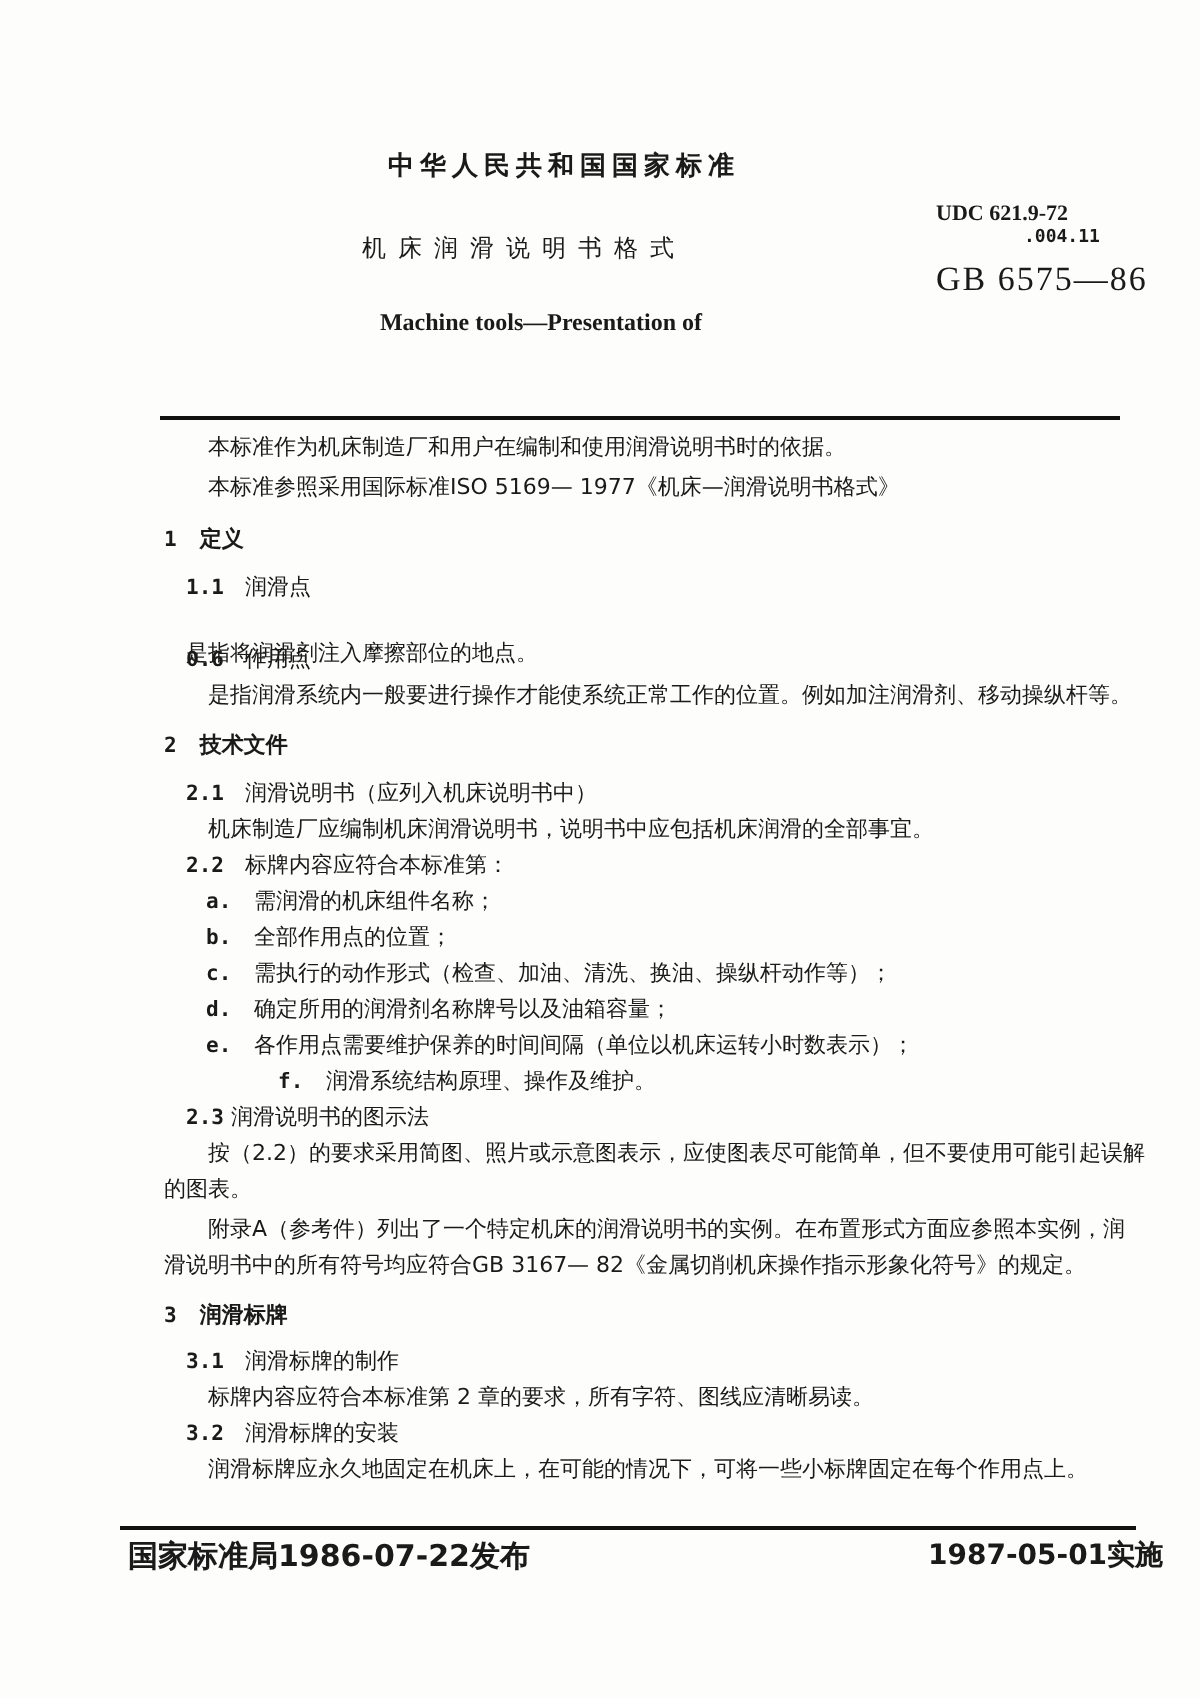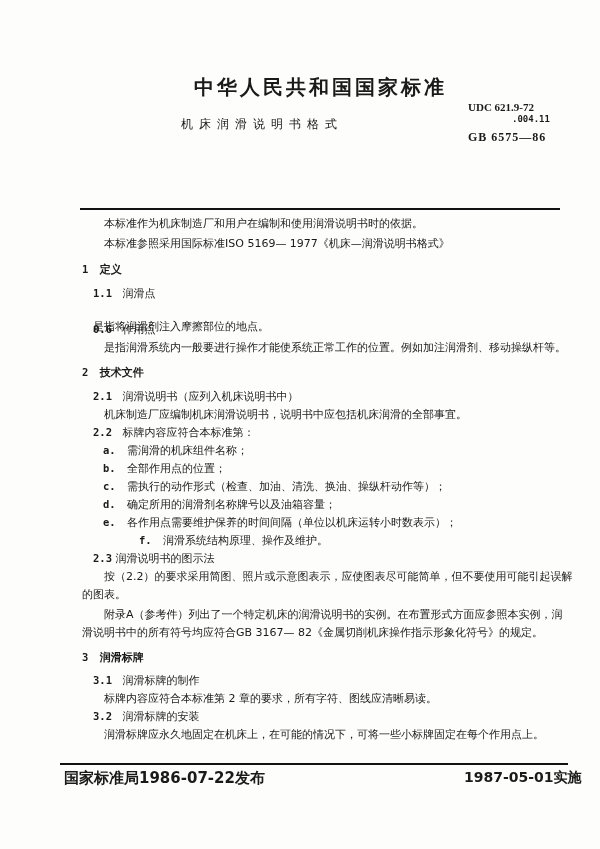--- a/index.html
+++ b/index.html
@@ -1,41 +1,42 @@
 <!DOCTYPE html>
 <html><head>
 <meta charset="utf-8">
 <style>
   html, body { margin:0; padding:0; }
   body {
     width:600px; height:849px; background:#fdfdfb; position:relative; overflow:hidden;
     font-family:"DejaVu Sans", sans-serif; color:#1a1a1a;
   }
   .abs { position:absolute; white-space:nowrap; }
-  .national { left:194px; top:74px; font-size:20px; font-weight:bold; letter-spacing:3px; }
+  .national { left:194px; top:74px; font-size:13px; font-weight:bold; letter-spacing:3px; }
   .title-cn { left:181px; top:116px; font-size:12px; font-weight:normal; letter-spacing:6px; }
   .title-en { left:183px; top:153px; font-size:12px; font-weight:bold; font-family:"Liberation Serif", serif; text-align:center; line-height:17px; width:175px; }
   .udc { left:468px; top:101px; font-size:11px; font-weight:bold; font-family:"Liberation Serif", serif; line-height:12px; }
   .udc .l2 { padding-left:44px; font-family:"DejaVu Sans Mono", monospace; font-size:9px; }
-  .gb { left:468px; top:130px; font-size:12px; font-weight:bold; font-family:"Liberation Serif", serif; letter-spacing:1px; }
+  .gb { left:468px; top:130px; font-size:17px; font-weight:normal; font-family:"Liberation Serif", serif; letter-spacing:1px; }
   .rule { position:absolute; left:80px; width:480px; height:2px; background:#111; }
   .rule.top { top:208px; }
   .rule.bottom { top:763px; left:60px; width:508px; }
   .t { position:absolute; font-size:11px; white-space:nowrap; }
   .b { font-weight:bold; }
   .num { font-weight:bold; font-family:"DejaVu Sans Mono", monospace; font-size:10.5px; display:inline-block; }
   .footer-left { left:64px; top:769px; font-size:15px; font-weight:bold; }
   .footer-right { left:464px; top:769px; font-size:14px; font-weight:bold; }
 </style>
 </head>
 <body>
 
 <div class="abs national">中华人民共和国国家标准</div>
 <div class="abs title-cn">机床润滑说明书格式</div>
 <div class="abs title-en">
+  <div>Machine tools—Presentation of</div>
 </div>
 <div class="abs udc">
   <div>UDC 621.9-72</div>
   <div class="l2">.004.11</div>
 </div>
 <div class="abs gb">GB 6575—86</div>
 
 <div class="rule top"></div>
 
 <div class="t" style="left:104px;top:216px;">本标准作为机床制造厂和用户在编制和使用润滑说明书时的依据。</div>

